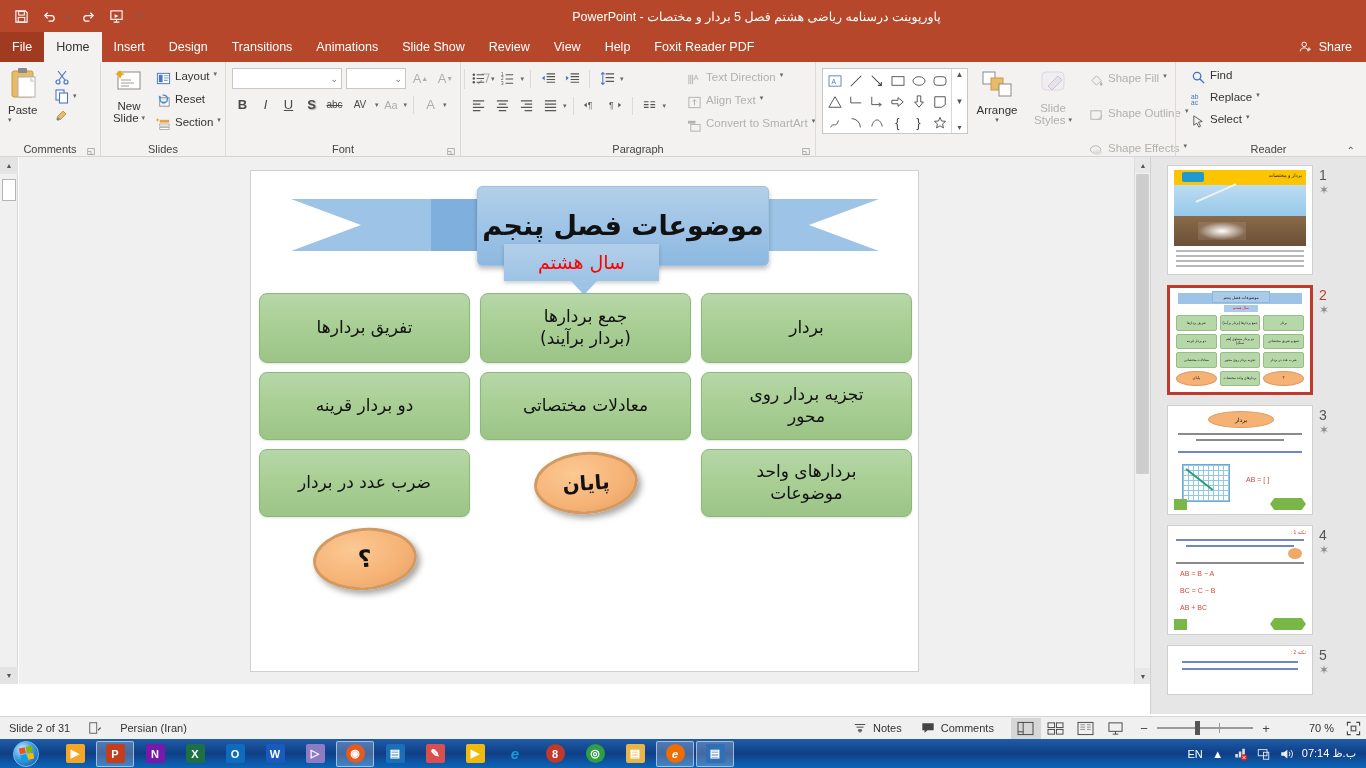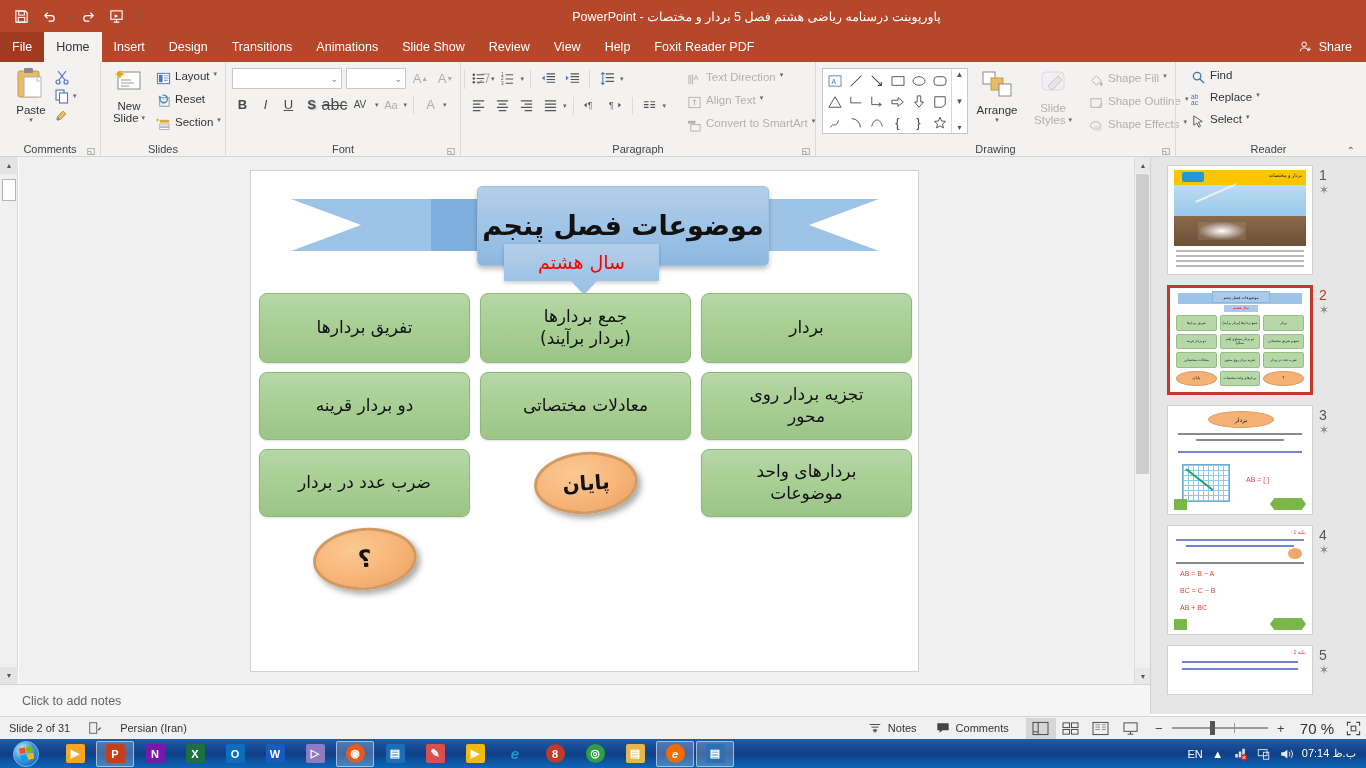--- a/index.html
+++ b/index.html
@@ -83,21 +83,21 @@
   }
   .smallbtn.dim { color: #b3b0ad; }
   .iconbox {
     width: 16px; height: 16px; display: inline-flex; align-items: center; justify-content: center;
   }
   .caret { font-size: 7px; color: #666; }
   .sep-v { width: 1px; height: 40px; background: #ddd9d5; margin: 0 4px; }
 
   
   .g-clipboard .rgroup-body { padding-left: 8px; }
-  .paste-col { display: flex; flex-direction: column; align-items: center; width: 46px; }
+  .paste-col { display: flex; flex-direction: column; width: 46px; }
   .clip-side { display: flex; flex-direction: column; gap: 3px; padding-top: 3px; }
 
   
   .fontbox {
     height: 21px; border: 1px solid #c7c7c7; background: #fff; display: flex;
     align-items: center; justify-content: flex-end; padding: 0 3px; font-size: 11px; color: #333;
   }
   .fontbox .caret { color: #777; font-size: 9px; }
   .fmt-btn {
     width: 21px; height: 21px; display: flex; align-items: center; justify-content: center;
@@ -316,21 +316,21 @@
   .viewbtn {
     width: 30px; height: 21px; display: flex; align-items: center; justify-content: center;
     color: #444;
   }
   .viewbtn.active { background: #d6d6d6; }
   .zoomslider { display: flex; align-items: center; gap: 6px; padding: 0 6px; }
   .zs-track { position: relative; width: 96px; height: 2px; background: #9a9a9a; }
   .zs-thumb { position: absolute; left: 38px; top: -6px; width: 5px; height: 14px; background: #555; }
   .zs-mid { position: absolute; left: 62px; top: -4px; width: 1px; height: 10px; background: #9a9a9a; }
   .zs-btn { font-size: 13px; color: #444; width: 14px; text-align: center; }
-  .zoompct { font-size: 15px; padding: 0 6px; }
+  .zoompct { font-size: 11px; padding: 0 6px; margin-left: 24px; }
 
   
   .taskbar {
     position: absolute; left: 0; top: 739px; width: 1366px; height: 29px;
     background: linear-gradient(180deg, #1e5fa8 0%, #1c54a0 12%, #0f3f86 50%, #0d63b5 95%);
     display: flex; align-items: center;
   }
   .startorb {
     width: 52px; height: 29px; display: flex; align-items: center; justify-content: center;
   }
@@ -544,21 +544,21 @@
                 <path d="M6 3h7l-3 9" stroke="#b0aeab" stroke-width="1.2" fill="none"></path>
                 <path d="M2 13l4-4" stroke="#b0aeab" stroke-width="1.2"></path>
               </svg>
           </span>
         </div>
         <div style="display:flex;align-items:center;gap:2px">
           <span class="fmt-btn" style="font-weight:bold">B</span>
           <span class="fmt-btn" style="font-style:italic">I</span>
           <span class="fmt-btn" style="text-decoration:underline">U</span>
           <span class="fmt-btn" style="text-shadow:1px 1px 1px #aaa;font-weight:bold">S</span>
-          <span class="fmt-btn" style="text-decoration:line-through;font-size:16px">abc</span>
+          <span class="fmt-btn" style="text-decoration:line-through;font-size:10px">abc</span>
           <span class="fmt-btn" style="font-size:10px;width:26px">
             <span>AV</span>
           </span>
           <span class="caret">▾</span>
           <span class="fmt-btn" style="font-size:11px;color:#b0aeab">Aa</span>
           <span class="caret">▾</span>
           <span class="sep-v" style="height:18px"></span>
           <span class="fmt-btn" style="color:#b0aeab">A</span>
           <span class="caret">▾</span>
         </div>
@@ -807,21 +807,21 @@
                 <rect x="6" y="2" width="22" height="18" rx="4" fill="#f1eef3" stroke="#ddd8e0"></rect>
                 <path d="M12 16l10-10 4 4-10 10z" fill="#e7e3e9" stroke="#c9c4cd"></path>
               </svg>
           </span>
           <span>Slide</span>
           <span style="display:flex;align-items:center;gap:3px">
             <span>Styles</span>
             <span class="caret">▾</span>
           </span>
         </div>
-        <div style="display:flex;flex-direction:column;gap:3px;padding-top:2px;padding-left:4px">
+        <div style="display:flex;flex-direction:column;gap:15px;padding-top:2px;padding-left:4px">
           <div class="smallbtn dim">
             <span class="iconbox">
                 <svg width="15" height="15" viewBox="0 0 16 16">
                   <path d="M3 8l5-5 5 5-5 5z" fill="none" stroke="#b3b0ad"></path>
                   <path d="M13 9c1 1.5 1.5 2.2 1.5 3a1.5 1.5 0 1 1-3 0c0-.8.5-1.5 1.5-3z" fill="#b3b0ad"></path>
                 </svg>
               </span>
             <span>Shape Fill</span>
               <span class="caret">▾</span>
           </div>
@@ -1046,23 +1046,20 @@
         <div class="t4-line" style="left:14px;right:14px;top:15px"></div>
         <div class="t4-line" style="left:14px;right:14px;top:22px"></div>
       </div>
       <div class="thumbmeta">
         <div class="thumbnum">5</div>
         <div class="thumbstar">✶</div>
       </div>
     </div>
   </div>
 
-  <div class="notes">
-    <span>Click to add notes</span>
-  </div>
 
   <div class="statusbar">
     <div class="sb-item">Slide 2 of 31</div>
     <div class="sb-item">
       <svg width="14" height="14" viewBox="0 0 16 16">
           <rect x="2" y="2" width="8" height="12" fill="none" stroke="#555"></rect>
           <path d="M11 10l3-3 1 1-3 3z" fill="#555"></path>
         </svg>
     </div>
     <div class="sb-item">Persian (Iran)</div>

